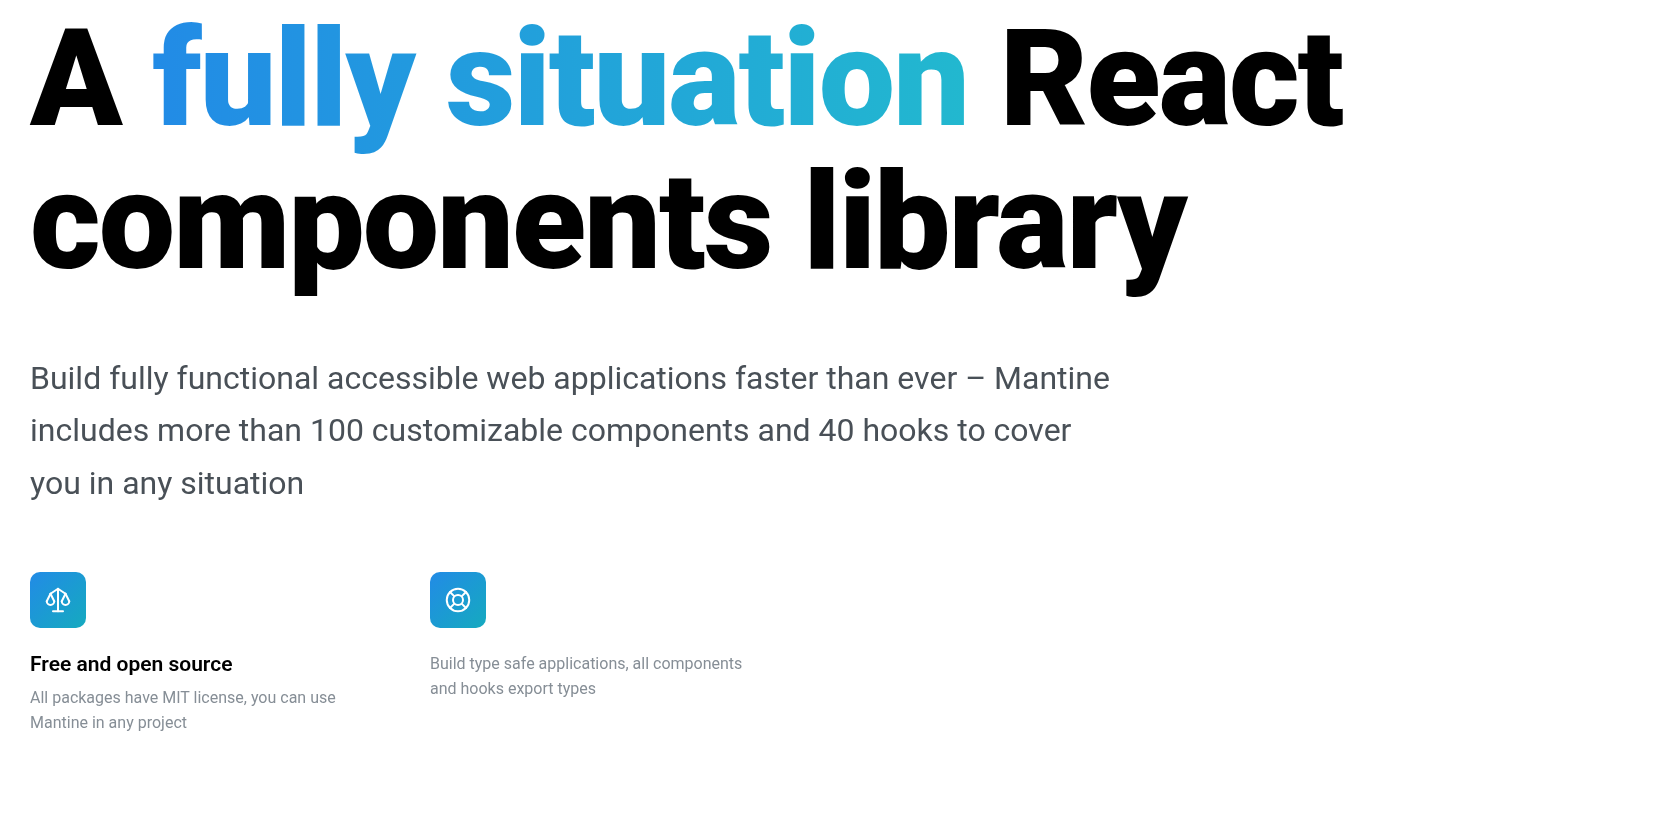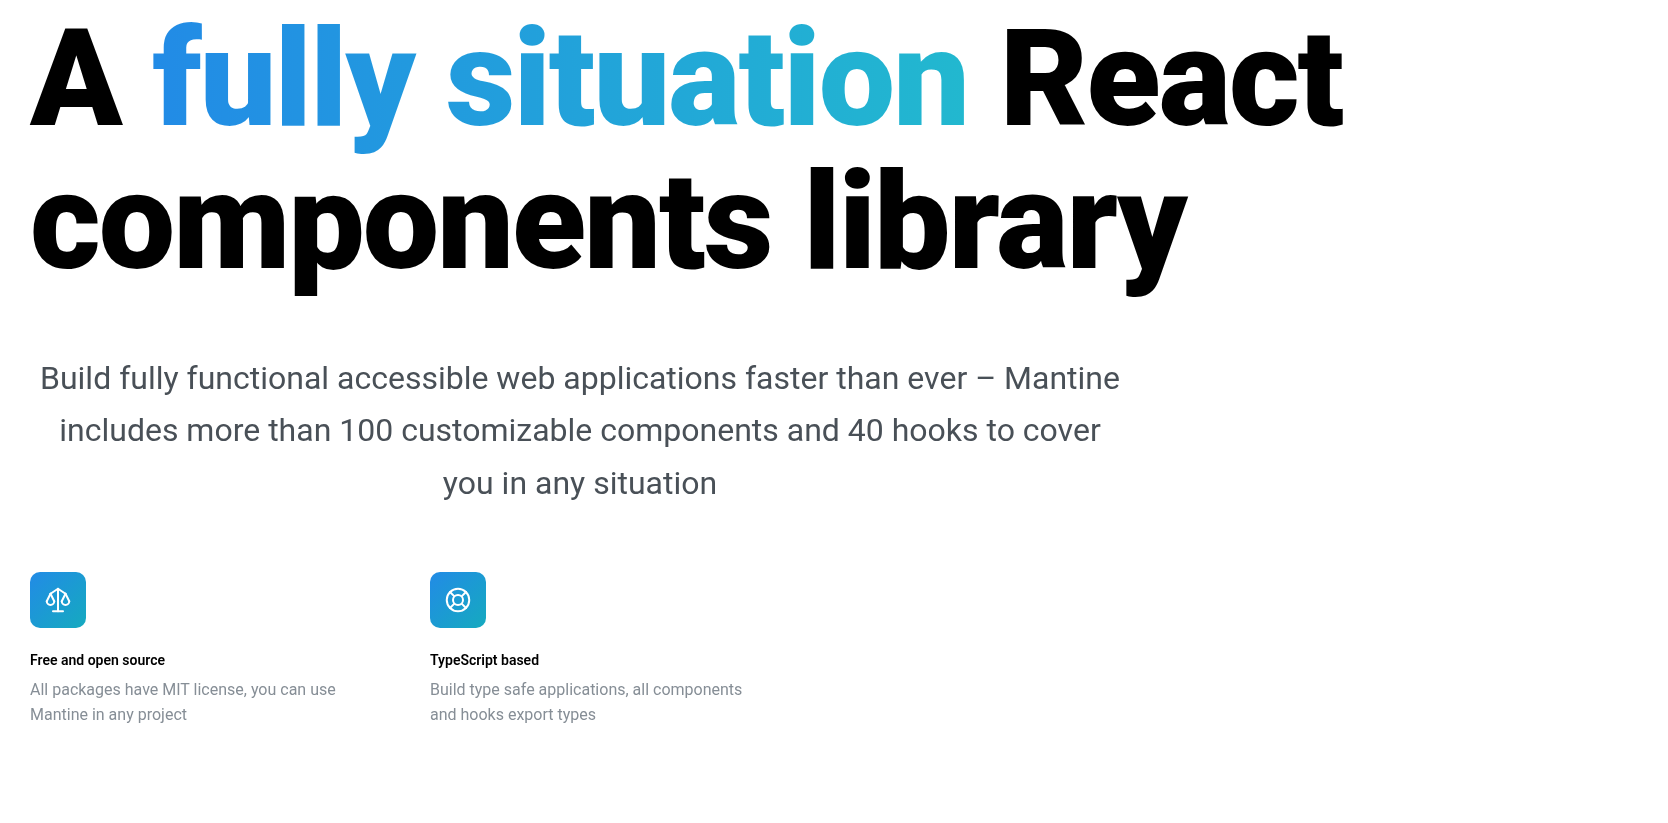--- a/index.html
+++ b/index.html
@@ -24,21 +24,20 @@
     background-clip: text;
     color: transparent;
   }
   .hero-description {
     margin-top: 58px;
     font-size: 32px;
     line-height: 1.65;
     color: #495057;
     max-width: 1100px;
     font-weight: 400;
-    text-align: center;
   }
   .features {
     display: flex;
     gap: 60px;
     margin-top: 62px;
   }
   .feature {
     width: 340px;
   }
   .feature-icon {
@@ -54,21 +53,21 @@
   .feature-icon svg {
     width: 30px;
     height: 30px;
     stroke: #ffffff;
     stroke-width: 1.6;
     fill: none;
     stroke-linecap: round;
     stroke-linejoin: round;
   }
   .feature-title {
-    font-size: 14px;
+    font-size: 21px;
     font-weight: 600;
     color: #000;
     margin-bottom: 10px;
   }
   .feature-desc {
     font-size: 16px;
     line-height: 1.55;
     color: #868e96;
     font-weight: 400;
   }
@@ -106,18 +105,17 @@
     <div class="feature-icon">
       <svg viewBox="0 0 24 24">
         <circle cx="12" cy="12" r="9"></circle>
         <circle cx="12" cy="12" r="4"></circle>
         <path d="M5.6 5.6l3.3 3.3"></path>
         <path d="M15.1 15.1l3.3 3.3"></path>
         <path d="M18.4 5.6l-3.3 3.3"></path>
         <path d="M8.9 15.1l-3.3 3.3"></path>
       </svg>
     </div>
-    <div class="feature-title">TypeScript based</div>
     <div class="feature-desc">Build type safe applications, all components and hooks export types</div>
   </div>
 
 
 </div>
 
 </body></html>

